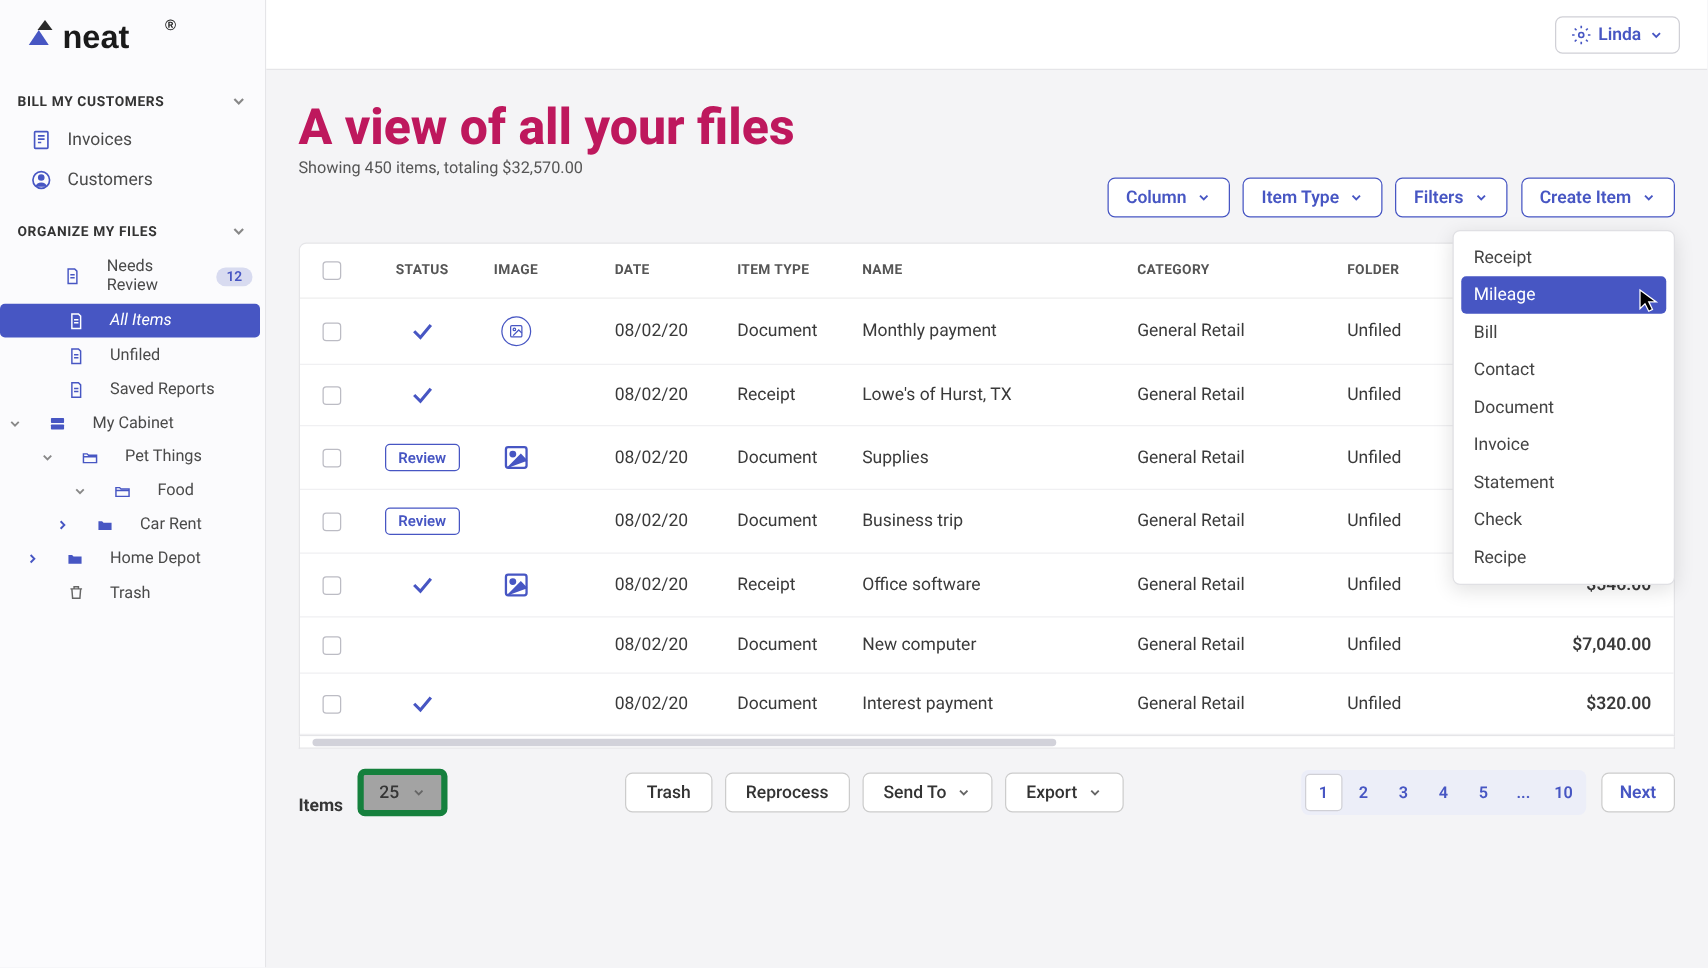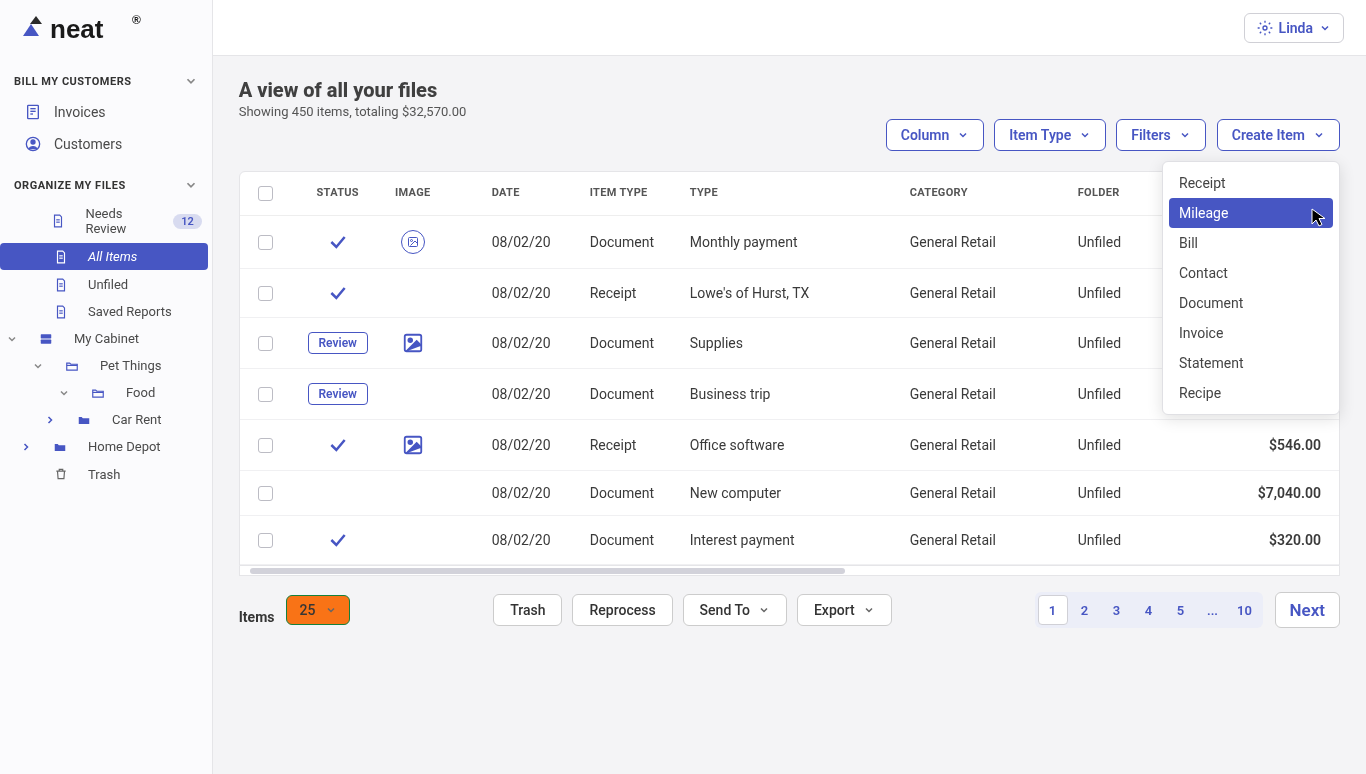--- a/index.html
+++ b/index.html
@@ -27,21 +27,21 @@
 .ico-folder { width: 16px; height: 14px; color: #4756c3; flex-shrink: 0; }
 .ico-trash { width: 14px; height: 16px; color: #666; flex-shrink: 0; }
 
 
 .main { flex: 1; display: flex; flex-direction: column; background: #f4f4f6; }
 .topbar { height: 56px; border-bottom: 1px solid #e5e5e8; background: #fff; display: flex; align-items: center; justify-content: flex-end; padding: 0 22px; }
 .user-btn { display: flex; align-items: center; gap: 6px; border: 1px solid #d0d0d6; border-radius: 6px; padding: 6px 12px; font-size: 14px; font-weight: 600; color: #4756c3; cursor: pointer; background: #fff; }
 .user-btn .gear { color: #4756c3; }
 
 .content { padding: 22px 26px 0; position: relative; }
-.title { font-size: 20px; font-weight: 800; color: #404040; }
+.title { font-size: 40px; font-weight: 800; color: #be185d; }
 .subtitle { font-size: 13px; color: #555; margin-top: 2px; }
 
 .toolbar { display: flex; justify-content: flex-end; position: relative; gap: 11px; }
 .tb-left { display: flex; gap: 10px; }
 .pill { display: flex; align-items: center; gap: 8px; border: 1px solid #4756c3; border-radius: 6px; padding: 7px 14px; font-size: 14px; font-weight: 600; color: #4756c3; cursor: pointer; background: #fff; }
 .pill .chev { color: #4756c3; }
 
 
 .table-wrap { margin-top: 20px; background: #fff; border: 1px solid #e5e5e8; border-radius: 6px 6px 0 0; overflow: hidden; }
 .thead { display: flex; padding: 14px 18px; font-size: 11px; font-weight: 700; letter-spacing: .3px; color: #555; border-bottom: 1px solid #eee; }
@@ -60,28 +60,28 @@
 .img-ico { color: #4756c3; }
 .img-circ { width: 24px; height: 24px; border: 1.5px solid #4756c3; border-radius: 50%; display: flex; align-items: center; justify-content: center; color: #4756c3; }
 .review { border: 1px solid #4756c3; color: #4756c3; border-radius: 4px; padding: 3px 10px; font-size: 12px; font-weight: 600; cursor: pointer; }
 
 .hscroll { height: 10px; background: #fff; border-left: 1px solid #e5e5e8; border-right: 1px solid #e5e5e8; border-bottom: 1px solid #e5e5e8; position: relative; }
 .hscroll-thumb { position: absolute; left: 10px; top: 2px; width: 595px; height: 6px; background: #d2d2da; border-radius: 3px; }
 
 
 .footer { display: flex; align-items: center; justify-content: space-between; padding: 16px 26px; }
 .foot-left { display: flex; align-items: flex-end; gap: 12px; font-size: 14px; font-weight: 700; }
-.sel { border: 1px solid #15803d; border-radius: 6px; padding: 6px 12px; display: flex; align-items: center; gap: 10px; font-weight: 500; cursor: pointer; background: #f97316; }
+.sel { border: 5px solid #15803d; border-radius: 6px; padding: 6px 12px; display: flex; align-items: center; gap: 10px; font-weight: 500; cursor: pointer; background: #a3a3a3; }
 .foot-mid { display: flex; gap: 10px; }
 .btn-o { border: 1px solid #ccc; border-radius: 6px; padding: 7px 16px; font-size: 14px; font-weight: 500; color: #333; cursor: pointer; background: #fff; display: flex; align-items: center; gap: 8px; }
 .pager { display: flex; align-items: center; gap: 6px; }
 .pg-group { background: #eceef8; border-radius: 6px; padding: 3px; display: flex; gap: 2px; }
 .pg { width: 30px; height: 30px; display: flex; align-items: center; justify-content: center; font-size: 13px; font-weight: 600; color: #4756c3; cursor: pointer; border-radius: 4px; }
 .pg.active { background: #fff; border: 1px solid #d0d0d6; }
-.next-btn { border: 1px solid #ccc; border-radius: 6px; padding: 7px 14px; font-size: 17px; font-weight: 600; color: #4756c3; cursor: pointer; background: #fff; margin-left: 6px; }
+.next-btn { border: 1px solid #ccc; border-radius: 6px; padding: 7px 14px; font-size: 14px; font-weight: 600; color: #4756c3; cursor: pointer; background: #fff; margin-left: 6px; }
 
 
 .dropdown { position: absolute; right: 0; top: 42px; width: 178px; background: #fff; border: 1px solid #e0e0e4; border-radius: 6px; box-shadow: 0 4px 16px rgba(0,0,0,.12); padding: 6px; z-index: 20; }
 .dd-item { padding: 7px 10px; font-size: 14px; color: #444; border-radius: 4px; cursor: pointer; }
 .dd-item.hover { background: #4756c3; color: #fff; }
 
 .cursor { position: absolute; right: 10px; top: 88px; z-index: 30; pointer-events: none; }
 </style>
 </head>
 <body>
@@ -278,38 +278,39 @@
               </svg>
           </div>
           <div class="dropdown" id="dd">
               <div class="dd-item">Receipt</div>
               <div class="dd-item hover">Mileage</div>
               <div class="dd-item">Bill</div>
               <div class="dd-item">Contact</div>
               <div class="dd-item">Document</div>
               <div class="dd-item">Invoice</div>
               <div class="dd-item">Statement</div>
+              <div class="dd-item">Check</div>
               <div class="dd-item">Recipe</div>
             </div>
           <svg class="cursor" width="20" height="20" viewBox="0 0 20 20">
               <path d="M2 2l0 15 4-4 3 6 3-1.5-3-6 6 0z" fill="#000" stroke="#fff" stroke-width="1"></path>
             </svg>
         </div>
       </div>
 
       <div class="table-wrap">
         <div class="thead">
           <div class="c-chk">
               <div class="chk"></div>
             </div>
           <div class="c-status">STATUS</div>
           <div class="c-image">IMAGE</div>
           <div class="c-date">DATE</div>
           <div class="c-type">ITEM TYPE</div>
-          <div class="c-name">TYPE</div>
+          <div class="c-name">NAME</div>
           <div class="c-cat">CATEGORY</div>
           <div class="c-folder">FOLDER</div>
           <div class="c-total"></div>
         </div>
         <div id="tbody">
             <div class="row">
               <div class="c-chk">
                 <div class="chk"></div>
               </div>
               <div class="c-status">

